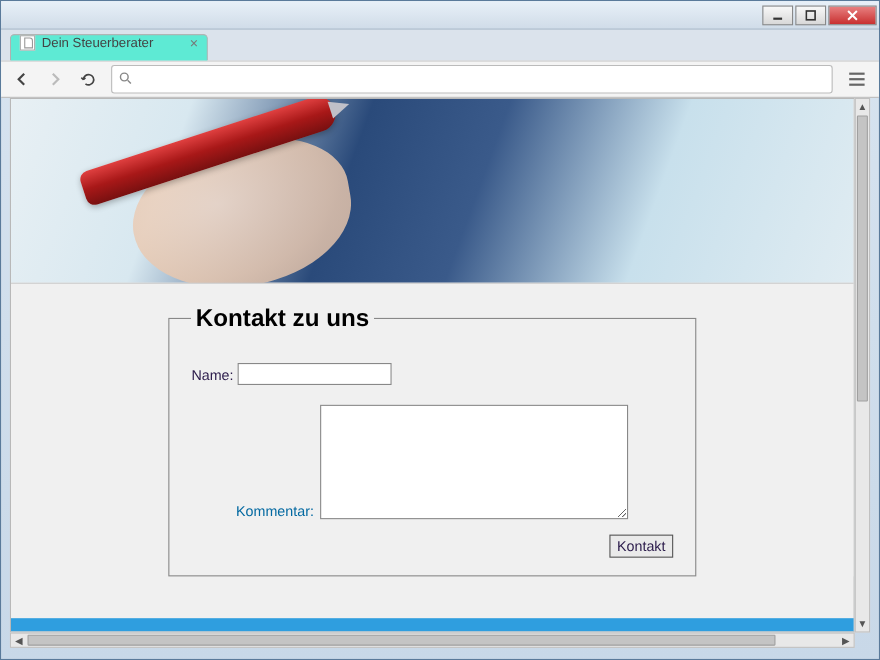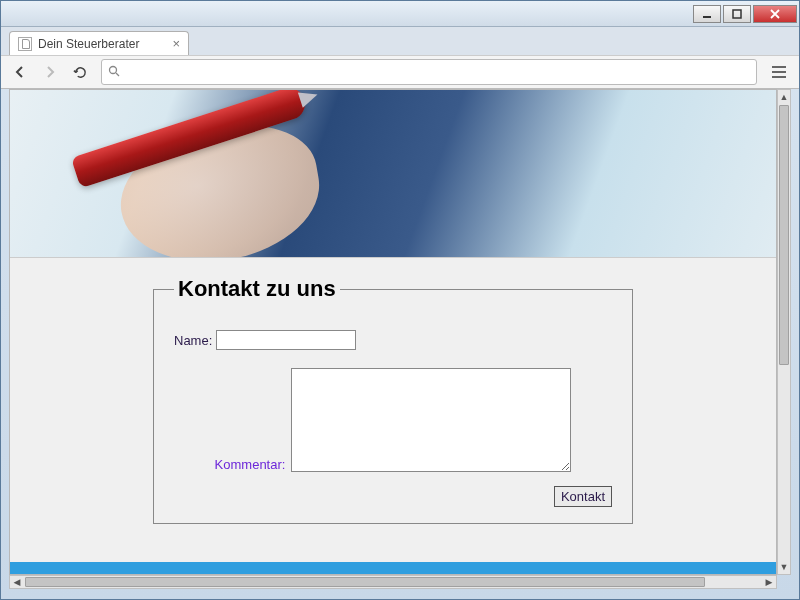--- a/index.html
+++ b/index.html
@@ -48,26 +48,26 @@
     .win-btn.close svg { width: 10px; height: 10px; }
     .tab-strip {
       height: 28px;
       background: #dbe3ec;
       display: flex;
       align-items: flex-end;
       padding-left: 8px;
     }
     .browser-tab {
       height: 24px;
-      background: #ffffff;
+      background: #5eead4;
       border: 1px solid #b0b0b0;
       border-bottom: none;
       border-radius: 4px 4px 0 0;
       display: flex;
-      align-items: center;
+      align-items: flex-start;
       padding: 0 8px;
       font-size: 12px;
       color: #444;
       gap: 6px;
       min-width: 180px;
     }
     .tab-favicon {
       width: 14px; height: 14px;
       border: 1px solid #aaa;
       background: #fff;
@@ -230,21 +230,21 @@
     }
     .comment-row {
       display: flex;
       align-items: flex-end;
       gap: 6px;
       margin-bottom: 14px;
       justify-content: center;
     }
     .comment-row label {
       font-size: 13px;
-      color: #6d28d9;
+      color: #0369a1;
     }
     textarea.comment {
       width: 280px;
       height: 104px;
       border: 1px solid #888;
       background: #fff;
       resize: both;
       font-family: Arial, sans-serif;
       font-size: 13px;
       padding: 3px;

